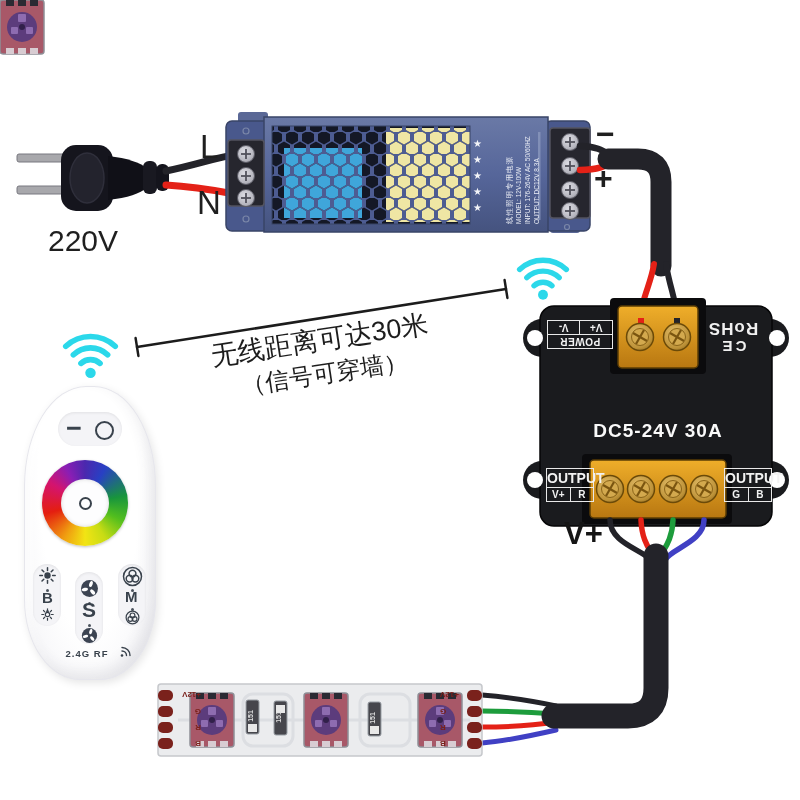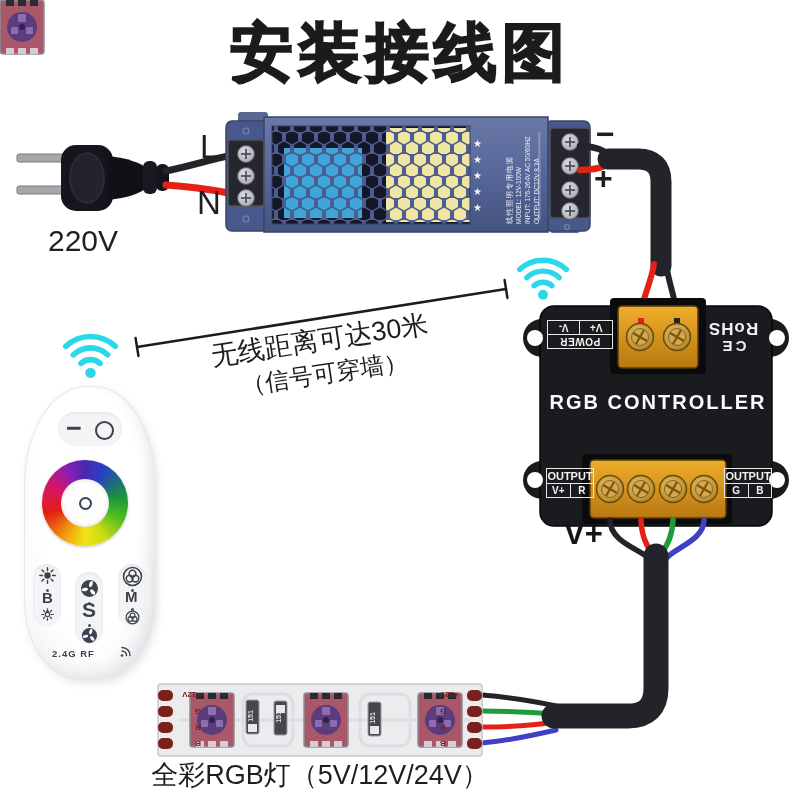--- a/index.html
+++ b/index.html
@@ -28,21 +28,21 @@
                      border-bottom:1.5px solid #e9e9e9;letter-spacing:.5px;}
   .wtable .row-cells{display:flex;}
   .wtable .cell{flex:1;font-size:10px;font-weight:700;text-align:center;padding:1px 0;}
   .wtable .cell + .cell{border-left:1.5px solid #e9e9e9;}
   .power-label{left:547px;top:320px;width:64px;transform:rotate(180deg);}
   .rohs-label{left:700px;top:318px;width:66px;transform:rotate(180deg);text-align:center;color:#f0f0f0;}
   .rohs-label .ce{font-size:15px;font-weight:700;letter-spacing:3px;}
   .rohs-label .rohs{font-size:17px;font-weight:800;letter-spacing:1px;}
   .out-left{left:546px;top:468px;width:46px;}
   .out-right{left:724px;top:468px;width:46px;}
-  .wtable.small .row-title{font-size:11px;letter-spacing:0;}
+  .wtable.small .row-title{font-size:14px;letter-spacing:0;}
   .vplus-big{left:564px;top:516px;font-size:31px;font-weight:600;color:#151515;}
   
   .psu-side{top:224px;transform:rotate(-90deg);transform-origin:0 0;white-space:nowrap;
             color:#e9ecf4;font-size:6.5px;width:95px;}
   .psu-side.cjk{font-size:7.5px;letter-spacing:1px;}
   .psu-stars{left:472px;top:138px;writing-mode:vertical-rl;font-size:10px;color:#f3f4f8;
              letter-spacing:5px;height:84px;line-height:10px;}
   
   .padlbl{font-size:8px;font-weight:700;color:#7a211c;transform:rotate(180deg);width:24px;line-height:9px;}
   .padlbl.r{text-align:right;}
@@ -61,21 +61,21 @@
               border-radius:50%;}
   .wheel{position:absolute;left:18px;top:74px;width:86px;height:86px;border-radius:50%;
      background:conic-gradient(from 0deg,#4b28ae,#2840c4 30deg,#18953c 80deg,#52be1e 115deg,
        #c8dc14 150deg,#f2e414 180deg,#f0a010 210deg,#e41e10 255deg,#d4146e 300deg,#8a1eb4 332deg,#4b28ae 360deg);
      box-shadow:0 1px 3px rgba(0,0,0,.25);}
   .wheel-center{position:absolute;left:19px;top:19px;width:48px;height:48px;border-radius:50%;
      background:#fdfdfe;box-shadow:inset 0 0 4px rgba(0,0,0,.15);}
   .touch-ring{position:absolute;left:18px;top:18px;width:9px;height:9px;border:2px solid #39424c;border-radius:50%;}
   .rbtn-letter{position:absolute;font-weight:700;color:#39424c;}
   .dot{position:absolute;width:3px;height:3px;border-radius:50%;background:#4a525c;}
-  .rf-label{position:absolute;left:28px;top:262px;width:70px;font-size:9.5px;
+  .rf-label{position:absolute;left:28px;top:262px;width:70px;text-align:center;font-size:9.5px;
             font-weight:700;letter-spacing:1px;color:#39424c;}
   .rf-sig{position:absolute;left:96px;top:258px;}
 </style>
 </head>
 <body>
 <div id="stage">
 
 <svg id="scene" width="800" height="800" viewBox="0 0 800 800">
   <defs>
     <linearGradient id="psuG" x1="0" y1="0" x2="0" y2="1">
@@ -288,21 +288,20 @@
     <circle cx="30" cy="43" r="5.5" fill="#2bd8ea" stroke="none"></circle>
   </g>
 
   <g stroke="#1c1c1c" stroke-width="2.5" stroke-linecap="round">
     <line x1="137" y1="347" x2="506" y2="289"></line>
     <line x1="135.6" y1="338.1" x2="138.4" y2="355.9"></line>
     <line x1="504.6" y1="280.1" x2="507.4" y2="297.9"></line>
   </g>
 </svg>
 
-<div class="abs title">安装接线图</div>
 
 <div class="abs big-label" style="left:48px;top:224px;">220V</div>
 
 <div class="abs term-label" style="left:200px;top:128px;">L</div>
 <div class="abs term-label" style="left:197px;top:184px;">N</div>
 
 
 <div class="abs sign-label" style="left:596px;top:116px;">−</div>
 <div class="abs sign-label" style="left:594px;top:160px;">+</div>
 
@@ -321,21 +320,21 @@
   <div class="row-title">POWER</div>
   <div class="row-cells">
     <div class="cell">V+</div>
     <div class="cell">V-</div>
   </div>
 </div>
 <div class="abs rohs-label">
   <div class="ce">CE</div>
   <div class="rohs">RoHS</div>
 </div>
-<div class="abs ctrl-name">RGB CONTROLLER</div>
+<div class="abs ctrl-spec">DC5-24V 30A</div>
 <div class="abs out-left wtable small">
   <div class="row-title">OUTPUT</div>
   <div class="row-cells">
     <div class="cell">V+</div>
     <div class="cell">R</div>
   </div>
 </div>
 <div class="abs out-right wtable small">
   <div class="row-title">OUTPUT</div>
   <div class="row-cells">
@@ -347,21 +346,20 @@
 
 <div class="abs padlbl" style="left:177px;top:690px;">+12V</div>
 <div class="abs padlbl" style="left:177px;top:707px;">G</div>
 <div class="abs padlbl" style="left:177px;top:723px;">R</div>
 <div class="abs padlbl" style="left:177px;top:739px;">B</div>
 <div class="abs padlbl r" style="left:440px;top:690px;">+12V</div>
 <div class="abs padlbl r" style="left:440px;top:707px;">G</div>
 <div class="abs padlbl r" style="left:440px;top:723px;">R</div>
 <div class="abs padlbl r" style="left:440px;top:739px;">B</div>
 
-<div class="abs strip-caption">全彩RGB灯（5V/12V/24V）</div>
 
 <div class="abs remote">
   <div class="remote-body"></div>
   <div class="recess r-top"></div>
   <div class="minus-btn">−</div>
   <div class="circle-btn"></div>
 
   <div class="wheel">
     <div class="wheel-center">
       <div class="touch-ring"></div>

